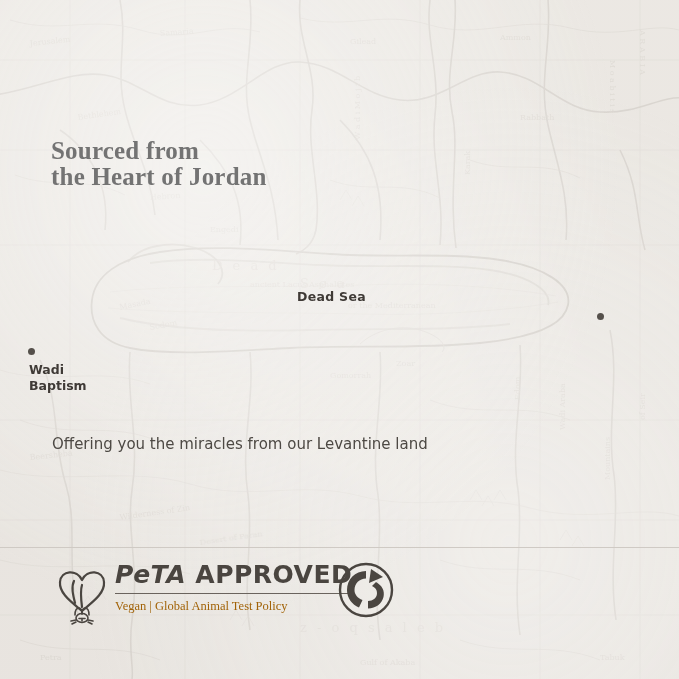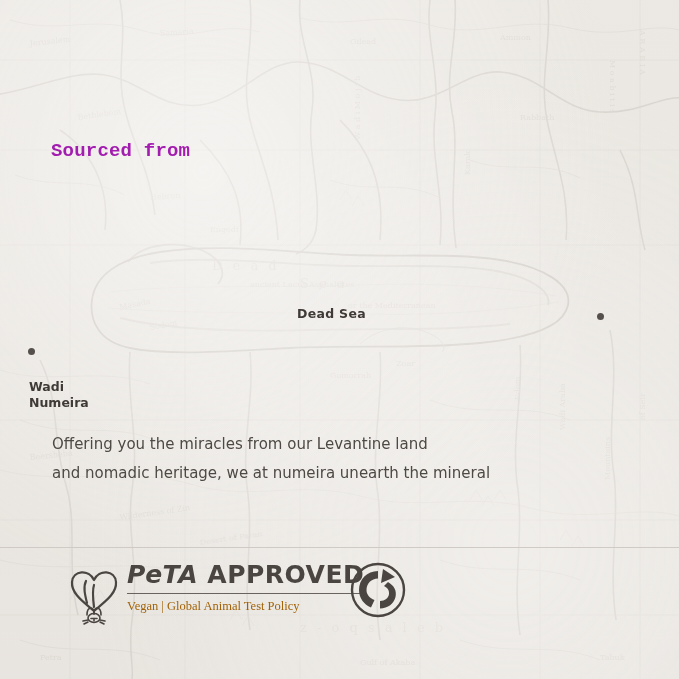--- a/index.html
+++ b/index.html
@@ -36,39 +36,38 @@
       radial-gradient(ellipse at 75% 80%, rgba(255,255,255,0.35), rgba(255,255,255,0.0) 60%),
       linear-gradient(180deg, rgba(236,233,228,0.55), rgba(230,226,221,0.55));
     pointer-events: none;
   }
 
   
   .headline {
     position: absolute;
     left: 51px;
     top: 138px;
-    font-family: Liberation Mono, monospace;
+    font-family: Liberation Serif, serif;
     font-weight: bold;
-    font-size: 19px;
+    font-size: 25px;
     line-height: 26px;
     letter-spacing: 0.2px;
-    color: #a21caf;
+    color: #737373;
   }
   .headline div { white-space: nowrap; }
 
   
   .label {
     position: absolute;
     font-family: "DejaVu Sans", sans-serif;
     font-weight: bold;
     font-size: 12.5px;
     line-height: 16px;
     color: #3f3a36;
     white-space: nowrap;
-    margin-top: 17px;
   }
   .label.dead-sea { left: 297px; top: 289px; letter-spacing: 0.3px; }
   .label.wadi {
     left: 29px; top: 362px; text-align: left;
   }
   .label.river {
     left: 556px; top: 329px;
   }
 
   .dot {
@@ -100,21 +99,21 @@
     left: 0;
     top: 547px;
     width: 679px;
     height: 1px;
     background: #cfcac4;
   }
 
   
   .badges {
     position: absolute;
-    left: 12px;
+    left: 0;
     top: 556px;
     width: 537px;
     height: 90px;
   }
   .peta {
     position: absolute;
     left: 55px;
     top: 4px;
     display: flex;
     align-items: flex-start;
@@ -301,35 +300,35 @@
         <path d="M230 620 l6 -10 l6 10 M242 626 l6 -10 l6 10"></path>
         <path d="M340 200 l6 -10 l6 10 M352 206 l6 -10 l6 10"></path>
       </g>
     </svg>
   </div>
 
   <div class="paper-tint"></div>
 
   <div class="headline">
     <div>Sourced from</div>
+    <div>the Heart of Jordan</div>
   </div>
 
   <div class="label dead-sea">Dead Sea</div>
 
   <div class="dot wadi-dot"></div>
   <div class="label wadi">
     <div>Wadi</div>
-    <div>Numeira</div>
+    <div>Baptism</div>
   </div>
 
   <div class="dot river-dot"></div>
 
   <div class="body-copy">
     <div>Offering you the miracles from our Levantine land</div>
-    <div>and nomadic heritage, we at numeira unearth the mineral</div>
   </div>
 
   <div class="divider"></div>
 
   <div class="badges">
 
     <div class="peta">
       <div class="peta-mark">
         <svg width="54" height="62" viewBox="0 0 54 62" xmlns="http://www.w3.org/2000/svg">
           <g fill="none" stroke="#4a4540" stroke-width="2.2" stroke-linecap="round" stroke-linejoin="round">

